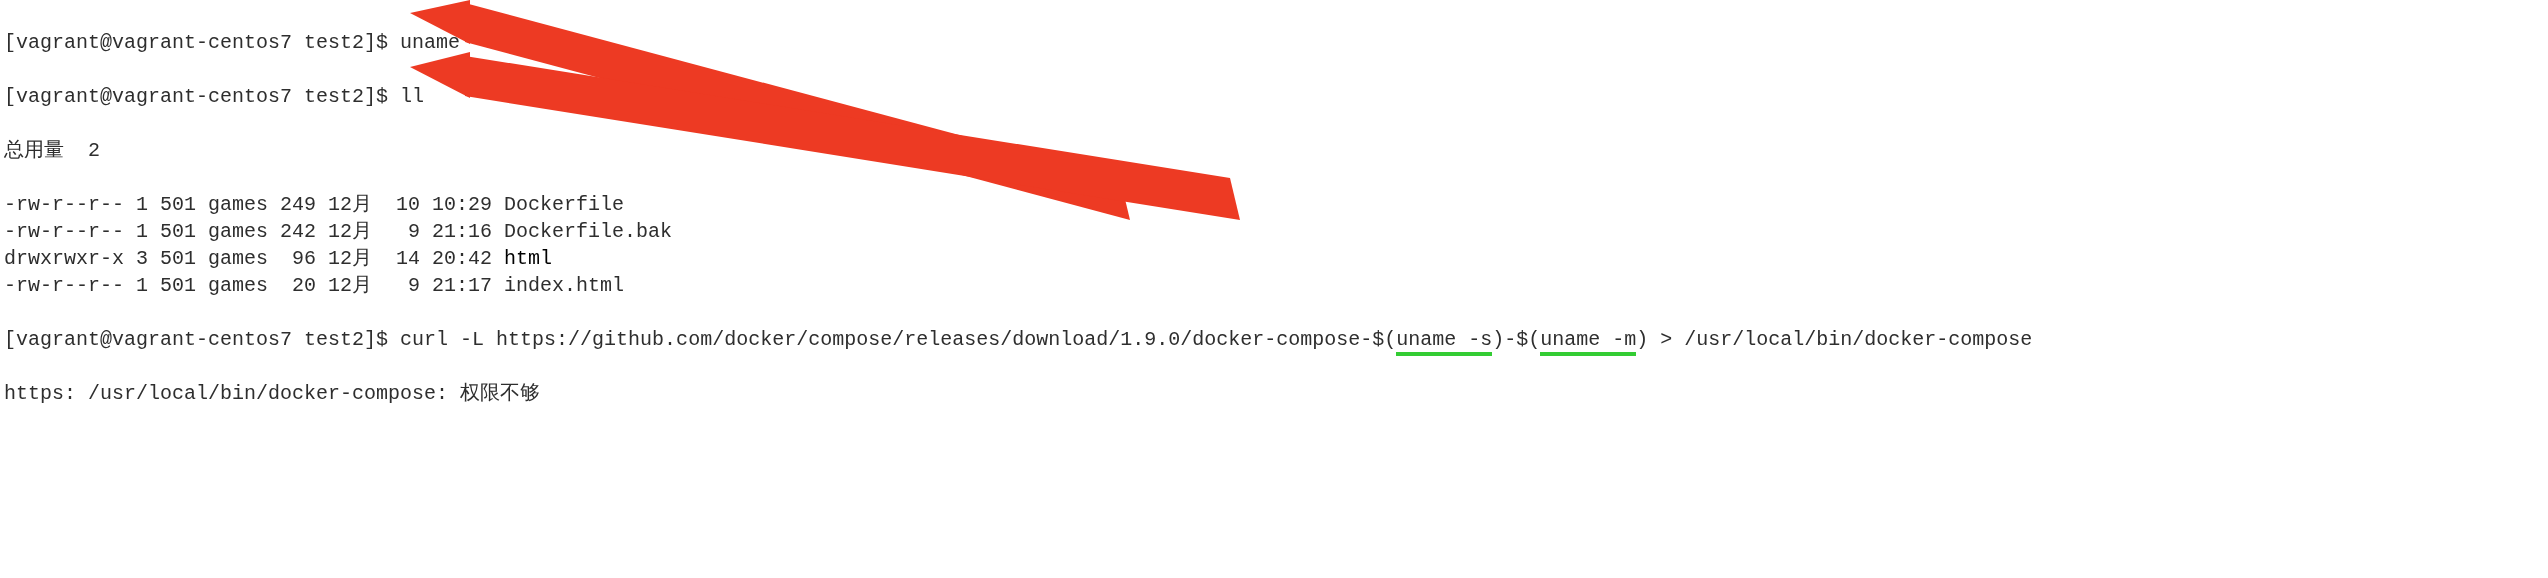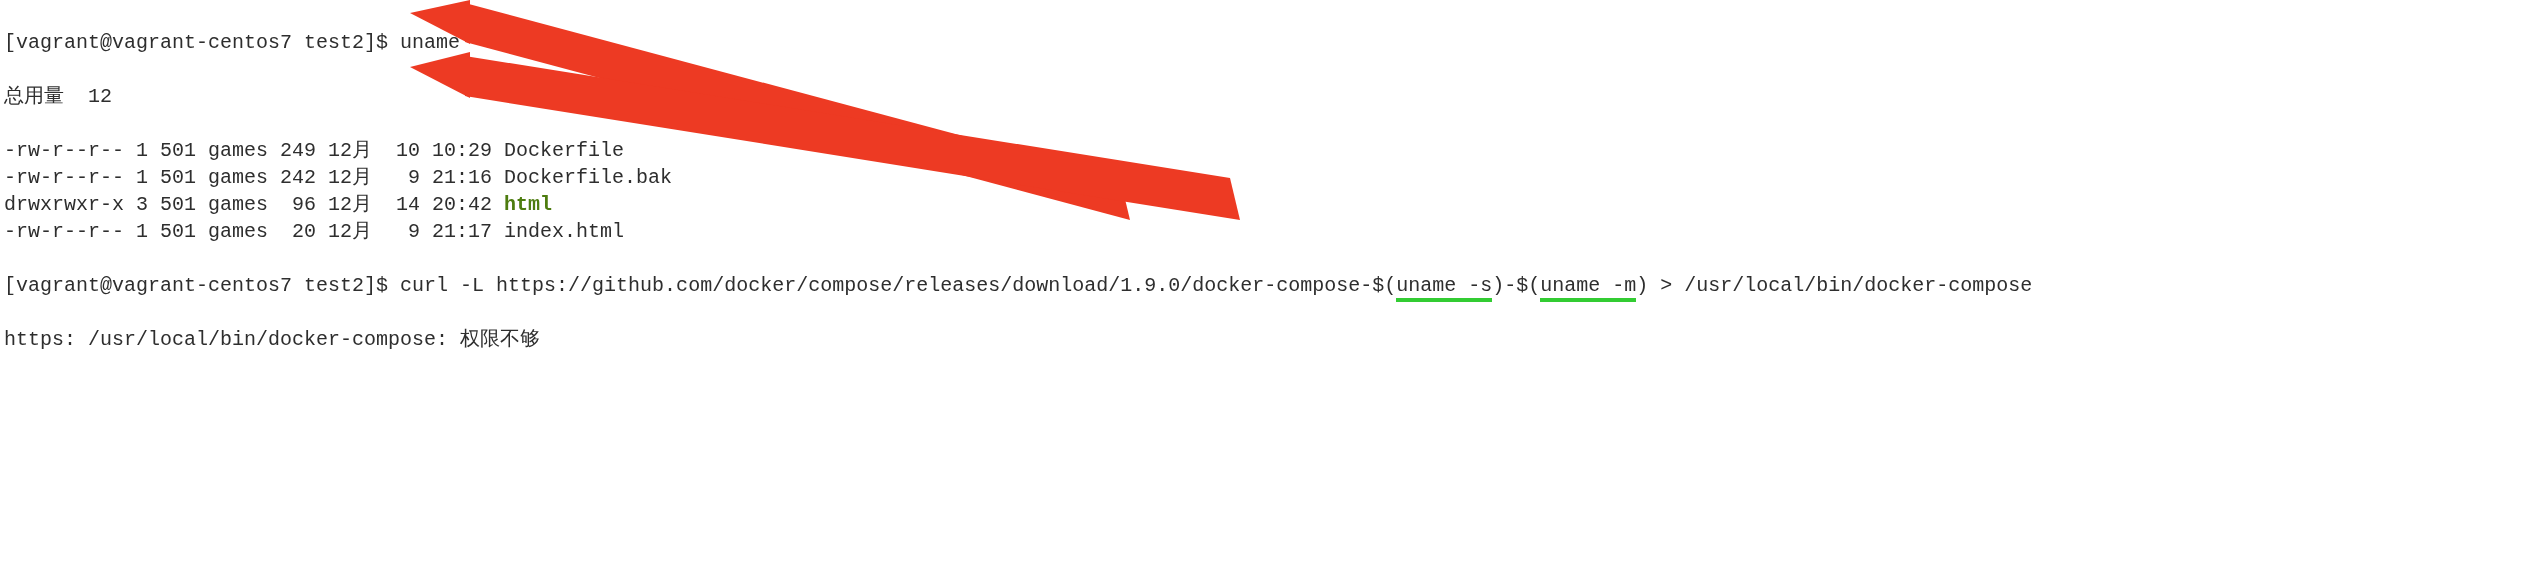--- a/index.html
+++ b/index.html
@@ -13,40 +13,41 @@
   .terminal {
     font-family: Menlo, Consolas, "Liberation Mono", monospace;
     font-size: 20px;
     line-height: 27px;
     color: #2e2e2e;
     white-space: pre;
     padding: 2px 4px;
     position: relative;
   }
   .line { display: block; }
-  .dir-highlight { color: #4d7c0f; font-weight: bold; }
+  .dir-highlight { color: #000000; }
   .green-underline {
     border-bottom: 4px solid #33cc33;
     padding-bottom: 1px;
   }
   .annotations {
     position: absolute;
     top: 0;
     left: 0;
     width: 2548px;
     height: 578px;
     pointer-events: none;
   }
 </style>
 </head>
 <body>
 
 <div class="terminal">
 <span class="line"><span>[vagrant@vagrant-centos7 test2]$ </span><span>uname -s</span></span>
-<span class="line">总用量  12</span>
+<span class="line"><span>[vagrant@vagrant-centos7 test2]$ </span><span>ll</span></span>
+<span class="line">总用量  2</span>
 <span id="ll-rows"><span class="line">-rw-r--r-- 1 501 games 249 12月  10 10:29 <span>Dockerfile</span></span><span class="line">-rw-r--r-- 1 501 games 242 12月   9 21:16 <span>Dockerfile.bak</span></span><span class="line">drwxrwxr-x 3 501 games  96 12月  14 20:42 <span class="dir-highlight">html</span></span><span class="line">-rw-r--r-- 1 501 games  20 12月   9 21:17 <span>index.html</span></span></span>
 <span class="line"><span>[vagrant@vagrant-centos7 test2]$ </span><span>curl -L https://github.com/docker/compose/releases/download/1.9.0/docker-compose-$(</span><span class="green-underline">uname -s</span><span>)-$(</span><span class="green-underline">uname -m</span><span>) &gt; /usr/local/bin/docker-compose</span></span>
 <span class="line">https: /usr/local/bin/docker-compose: 权限不够</span>
 
 
 
 
 
 
 

